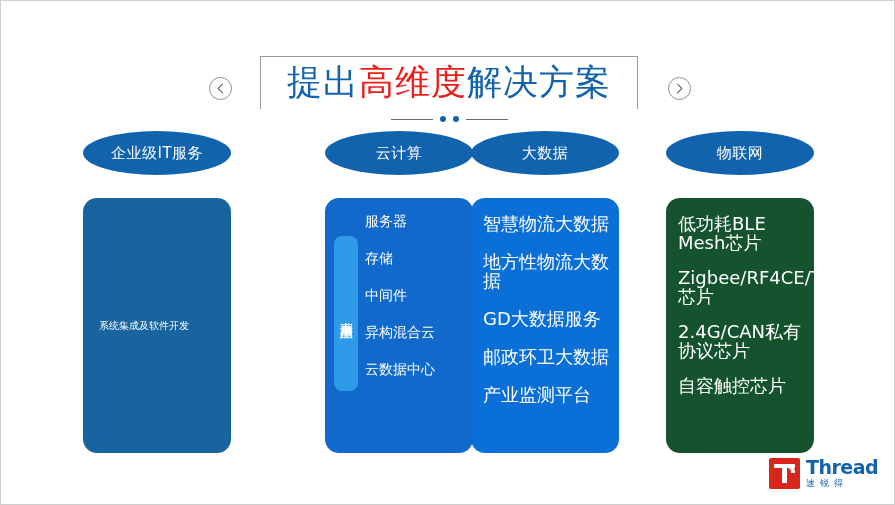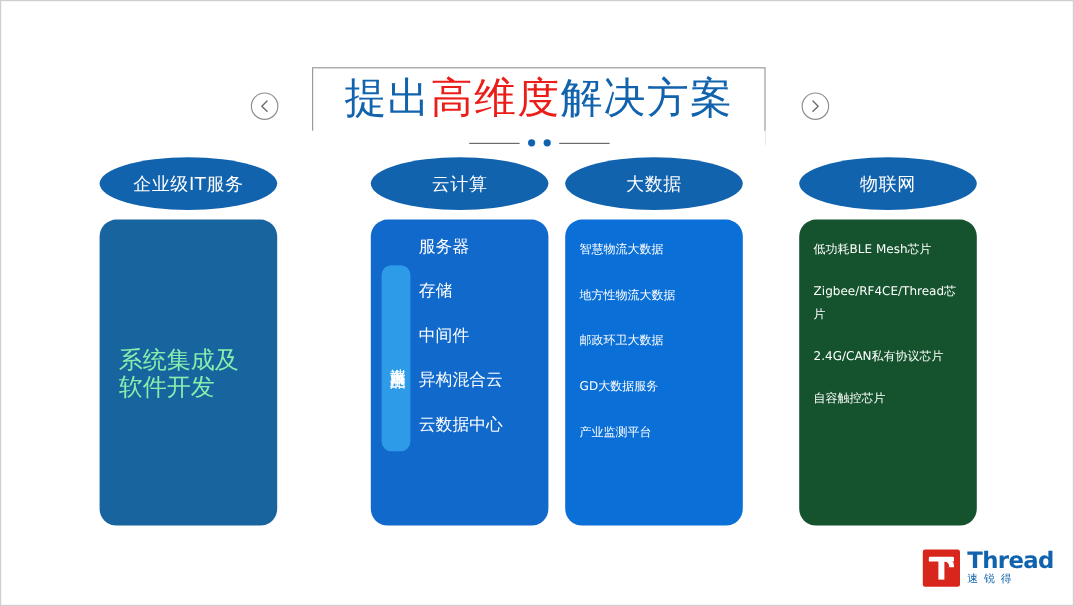--- a/index.html
+++ b/index.html
@@ -113,59 +113,59 @@
     top: 130px;
     width: 895px;
     height: 320px;
   }
   .column {
     position: absolute;
     top: 0;
     width: 148px;
   }
   .col-0 { left: 82px; }
-  .col-1 { left: 276px; padding-left: 32px; }
+  .col-1 { left: 292px; padding-left: 32px; }
   .col-2 { left: 470px; }
   .col-3 { left: 665px; }
 
   .col-head {
     position: relative;
     width: 148px;
     height: 44px;
     border-radius: 50%;
     display: flex;
     align-items: center;
     justify-content: center;
     color: #ffffff;
     font-size: 15px;
     letter-spacing: 0.5px;
     white-space: nowrap;
     font-family: "DejaVu Sans", "Liberation Sans", sans-serif;
   }
 
   .col-body {
     position: relative;
-    margin-top: 8px;
+    margin-top: 23px;
     width: 148px;
     height: 255px;
     border-radius: 14px;
     box-sizing: border-box;
     overflow: hidden;
   }
 
   
   .body-centered {
     display: flex;
     align-items: center;
     padding: 0 16px;
     box-sizing: border-box;
   }
   .body-centered .para {
-    color: #86efac;
-    font-size: 20px;
+    color: #ffffff;
+    font-size: 10px;
     line-height: 22px;
     font-family: "DejaVu Sans", "Liberation Sans", sans-serif;
   }
 
   
   .side-tab {
     position: absolute;
     left: 9px;
     top: 38px;
     width: 24px;
@@ -198,21 +198,21 @@
 
   
   .list-plain {
     position: absolute;
     left: 12px;
     right: 8px;
     top: 16px;
   }
   .list-plain .item {
     color: #ffffff;
-    font-size: 10px;
+    font-size: 18px;
     line-height: 19px;
     margin-bottom: 19px;
     font-family: "DejaVu Sans", "Liberation Sans", sans-serif;
   }
   .list-plain.wrap-list .item {
     margin-bottom: 16px;
   }
 
   
   #logo {
@@ -335,22 +335,22 @@
           </div>
       </div>
     </div>
 
     <div class="column col-2">
       <div class="col-head" style="background-color: rgb(18, 99, 174);">大数据</div>
       <div class="col-body" style="background-color: rgb(11, 111, 216);">
         <div class="list-plain">
             <div class="item">智慧物流大数据</div>
             <div class="item">地方性物流大数据</div>
+            <div class="item">GD大数据服务</div>
             <div class="item">邮政环卫大数据</div>
-            <div class="item">GD大数据服务</div>
             <div class="item">产业监测平台</div>
           </div>
       </div>
     </div>
 
     <div class="column col-3">
       <div class="col-head" style="background-color: rgb(18, 99, 174);">物联网</div>
       <div class="col-body" style="background-color: #14532d;">
         <div class="list-plain wrap-list">
             <div class="item">低功耗BLE Mesh芯片</div>

